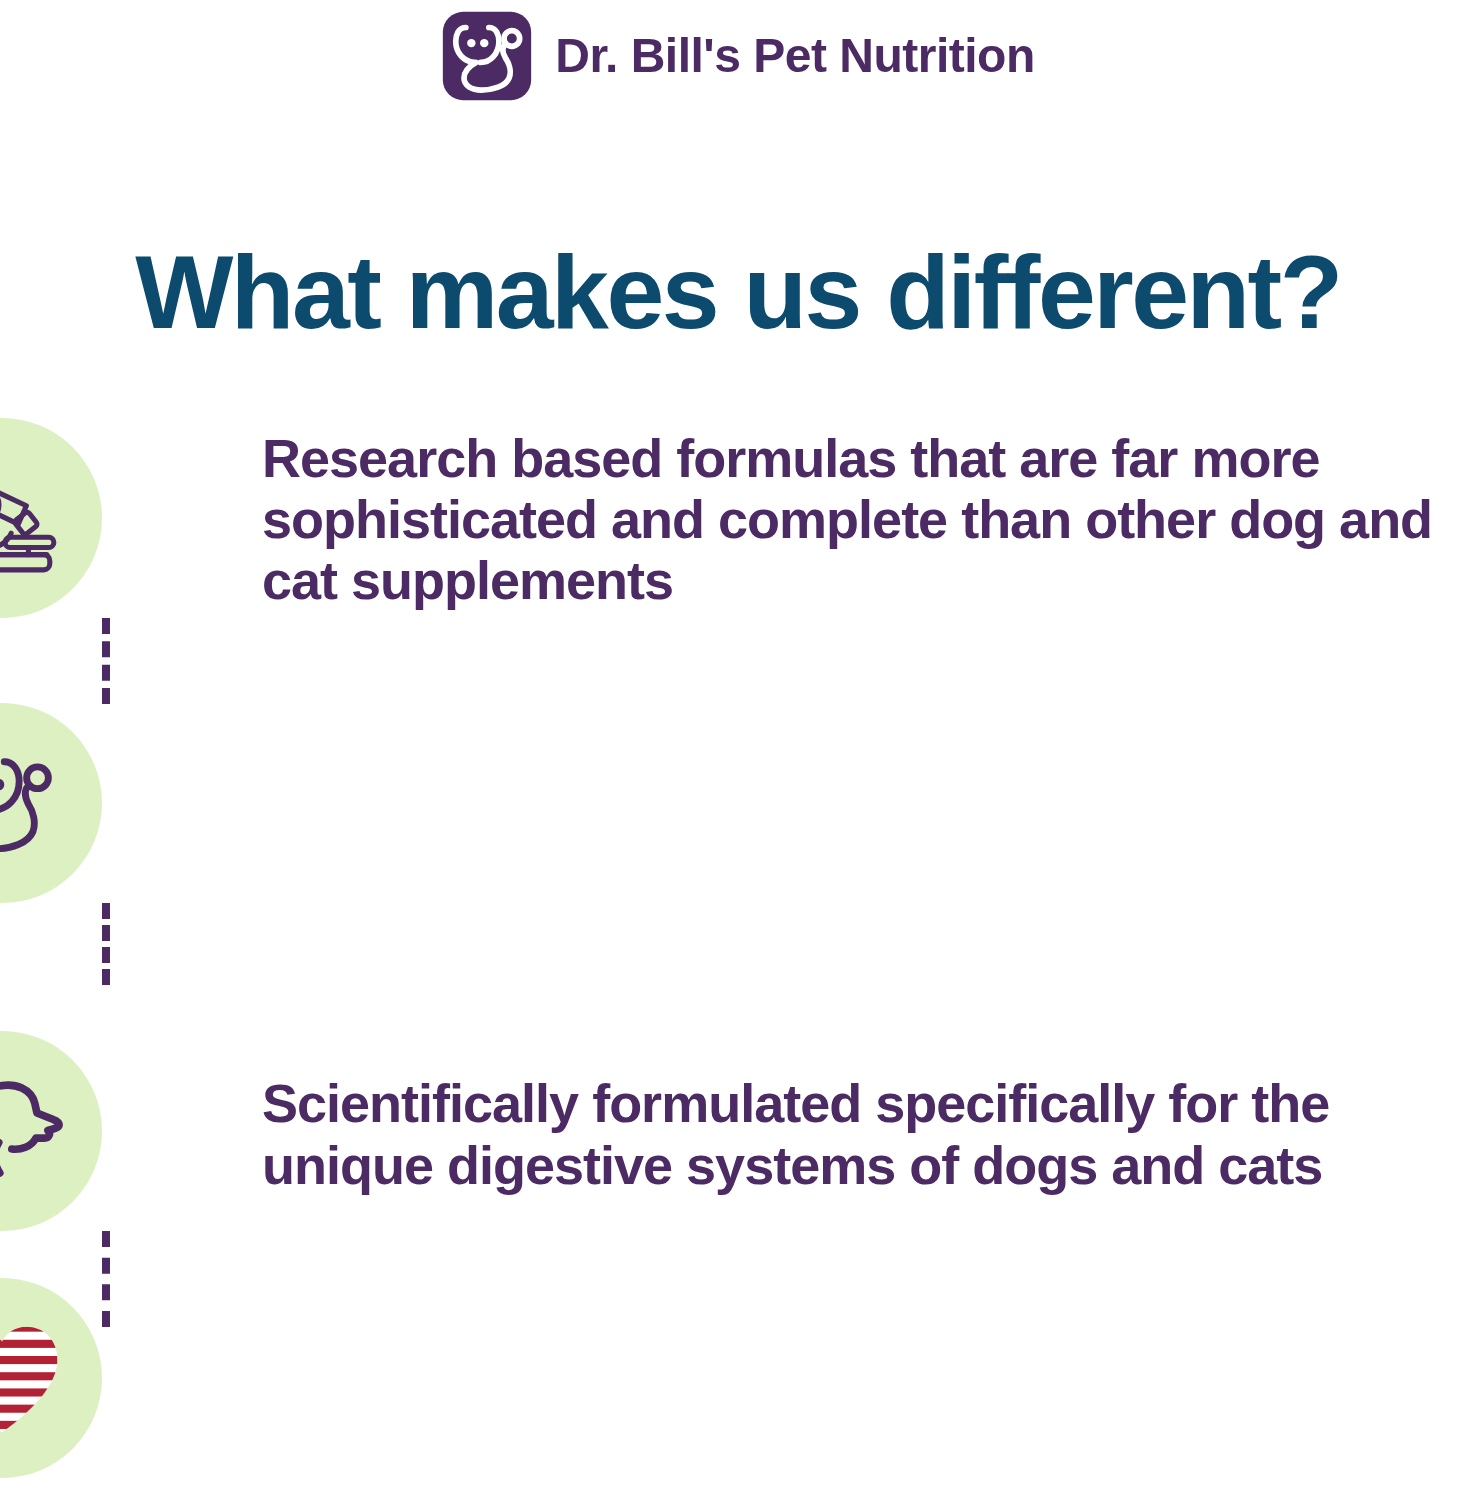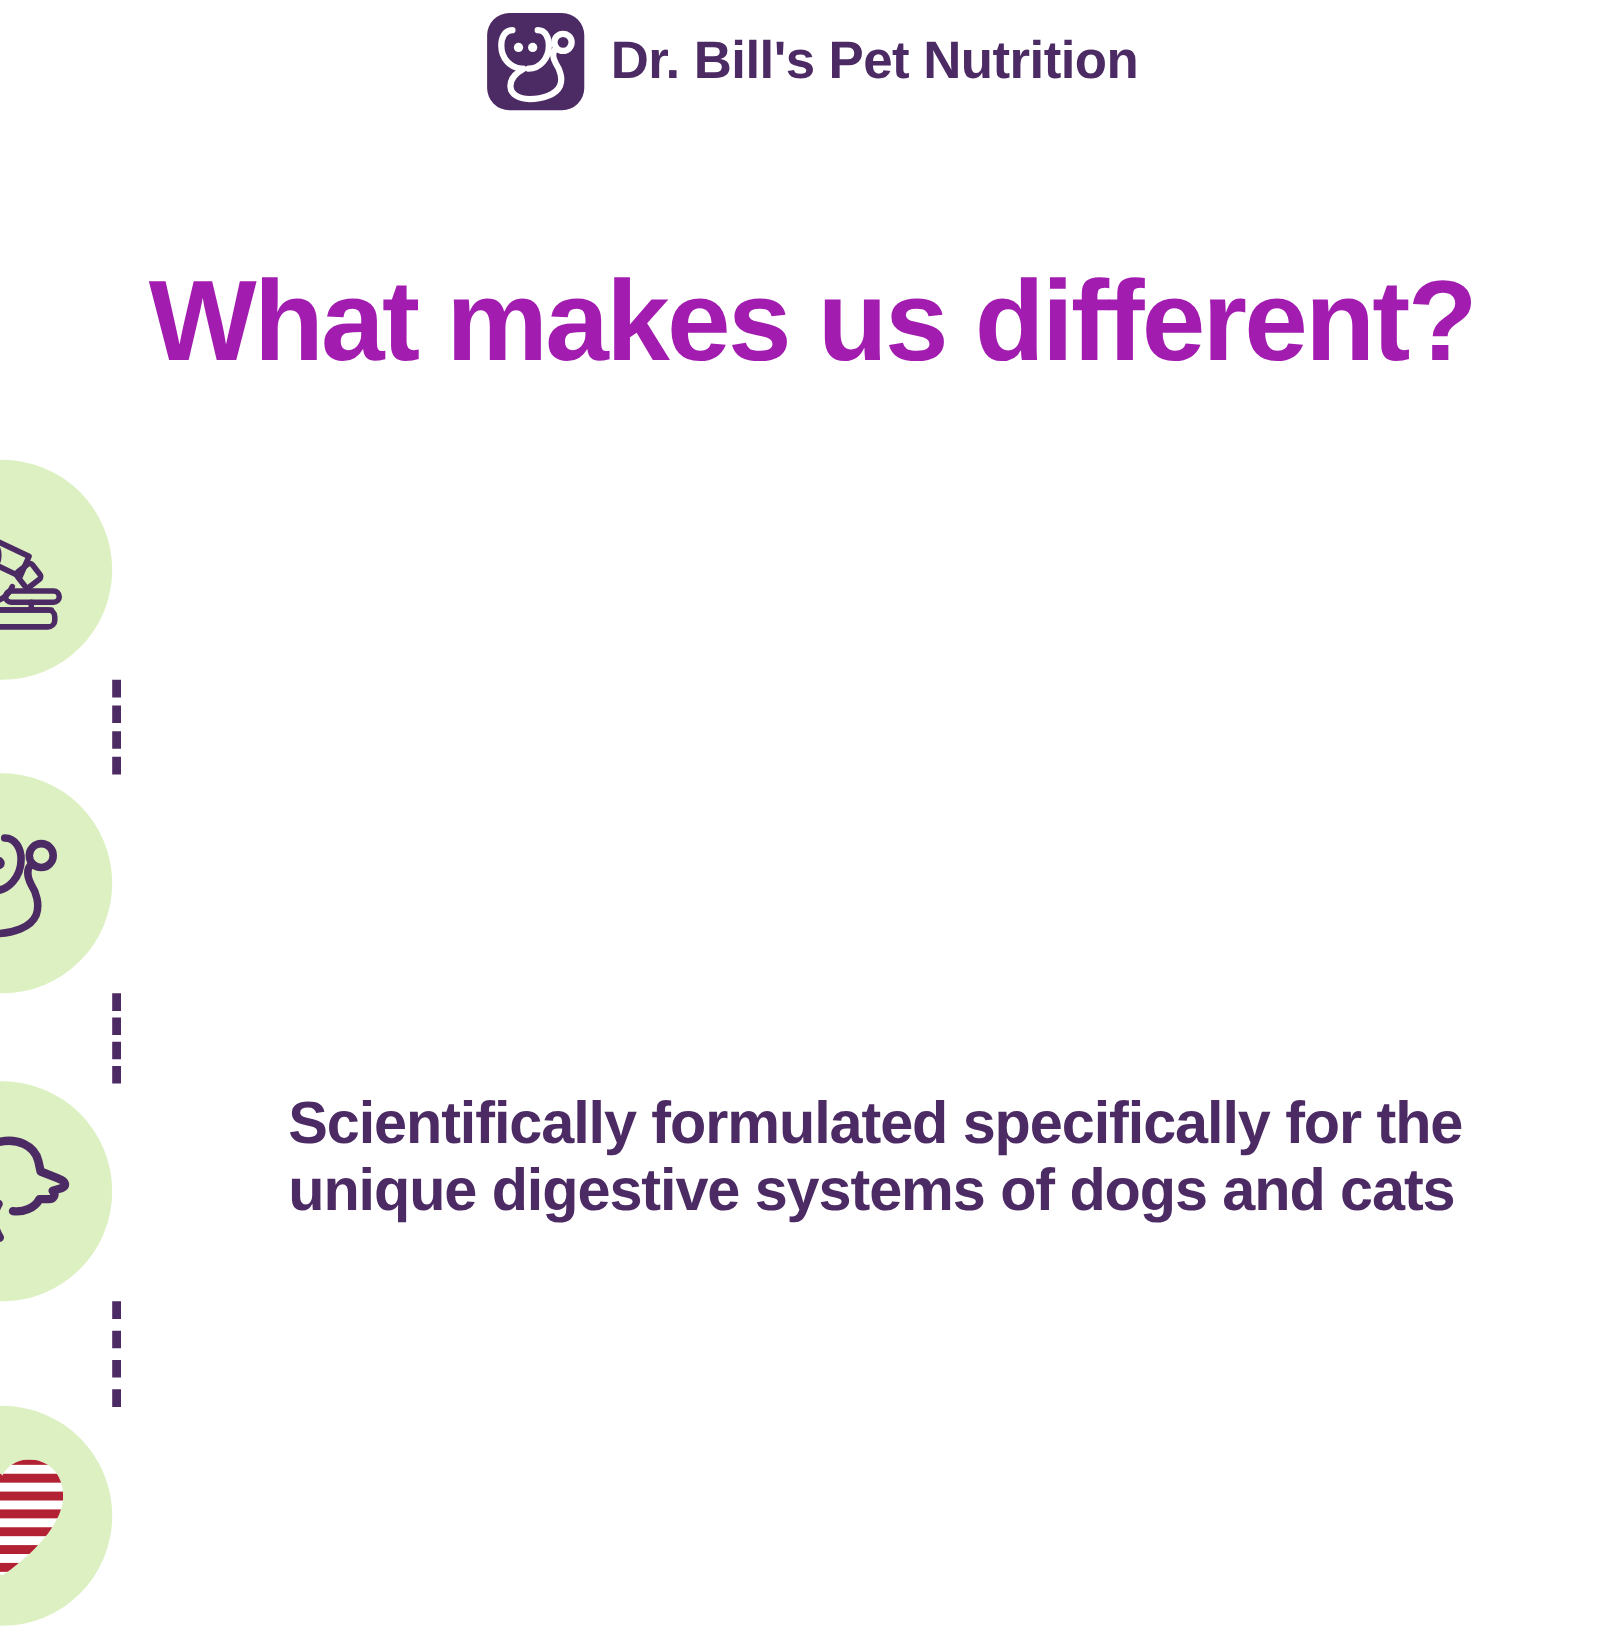--- a/index.html
+++ b/index.html
@@ -47,21 +47,21 @@
     position: absolute;
     left: 0;
     top: 168px;
     width: 1476px;
     text-align: center;
     font-family: "Liberation Sans", sans-serif;
     font-weight: bold;
     font-size: 104px;
     line-height: 1.05;
     letter-spacing: -2.5px;
-    color: #a21caf;
+    color: #0c4a6e;
     white-space: nowrap;
   }
 
   
   .features {
     position: absolute;
     left: 0;
     top: 418px;
     width: 1476px;
   }
@@ -106,21 +106,21 @@
     font-size: 54px;
     line-height: 1.13;
     letter-spacing: -1px;
     color: #4C2A63;
     padding-right: 12px;
   }
 
   
   .row-1 { height: 285px; }
   .row-2 { height: 280px; }
-  .row-3 { height: 295px; }
+  .row-3 { height: 295px; align-items: center; }
   .row-4 { height: 210px; }
 
   .row-1 .feature-text { padding-top: 10px; }
   .row-2 .feature-text { padding-top: 28px; }
   .row-3 .feature-text { padding-top: 8px; }
   .row-4 .feature-text { padding-top: 18px; }
 
   .conn-1 { top: 200px; height: 86px; }
   .conn-2 { top: 200px; height: 82px; }
   .conn-3 { top: 200px; height: 96px; }
@@ -165,20 +165,21 @@
               <rect x="19" y="96" width="88" height="15" rx="6"></rect>
               <rect x="63" y="79" width="48" height="10" rx="5"></rect>
               <path d="M86 89 L86 96"></path>
             </g>
             <circle cx="40" cy="70" r="2.6" fill="#4C2A63"></circle>
           </svg>
         </span>
       </div>
       <div class="connector conn-1"></div>
     </div>
+    <div class="feature-text">Research based formulas that are far more sophisticated and complete than other dog and cat supplements</div>
   </div>
 
   <div class="feature-row row-2">
     <div class="feature-iconwrap">
       <div class="icon-badge">
         <span>
           <svg viewBox="0 0 110 110" width="126" height="126" aria-hidden="true">
             <g fill="none" stroke="#4C2A63" stroke-width="6" stroke-linecap="round" stroke-linejoin="round">
               <path d="M29 19 C20 19 16 28 16 36 C16 50 26 60 38 61"></path>
               <path d="M57 19 C66 19 70 28 70 36 C70 50 60 61 48 61"></path>

